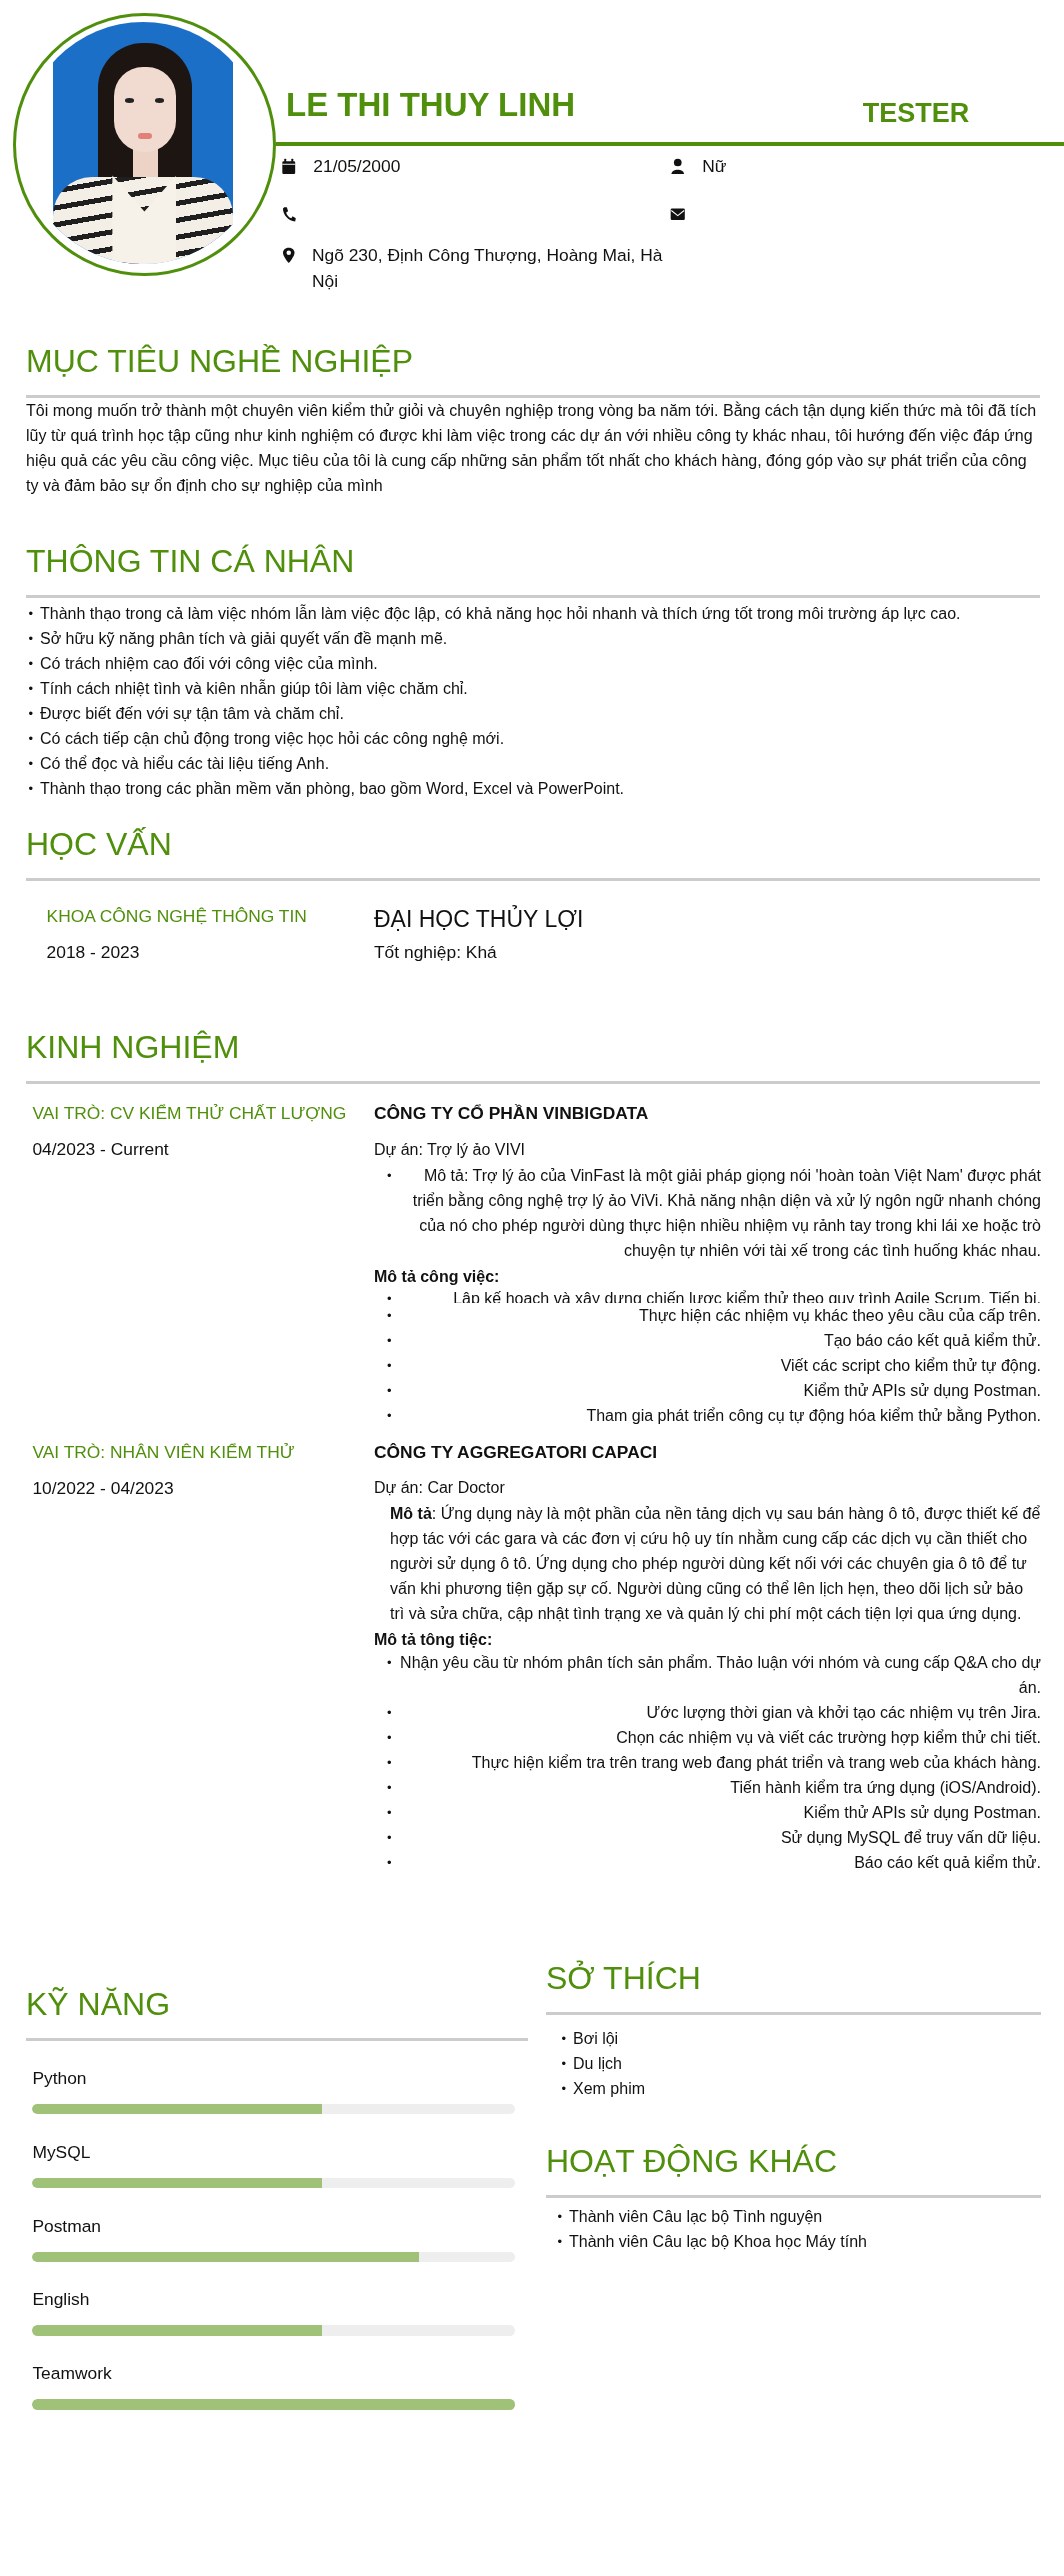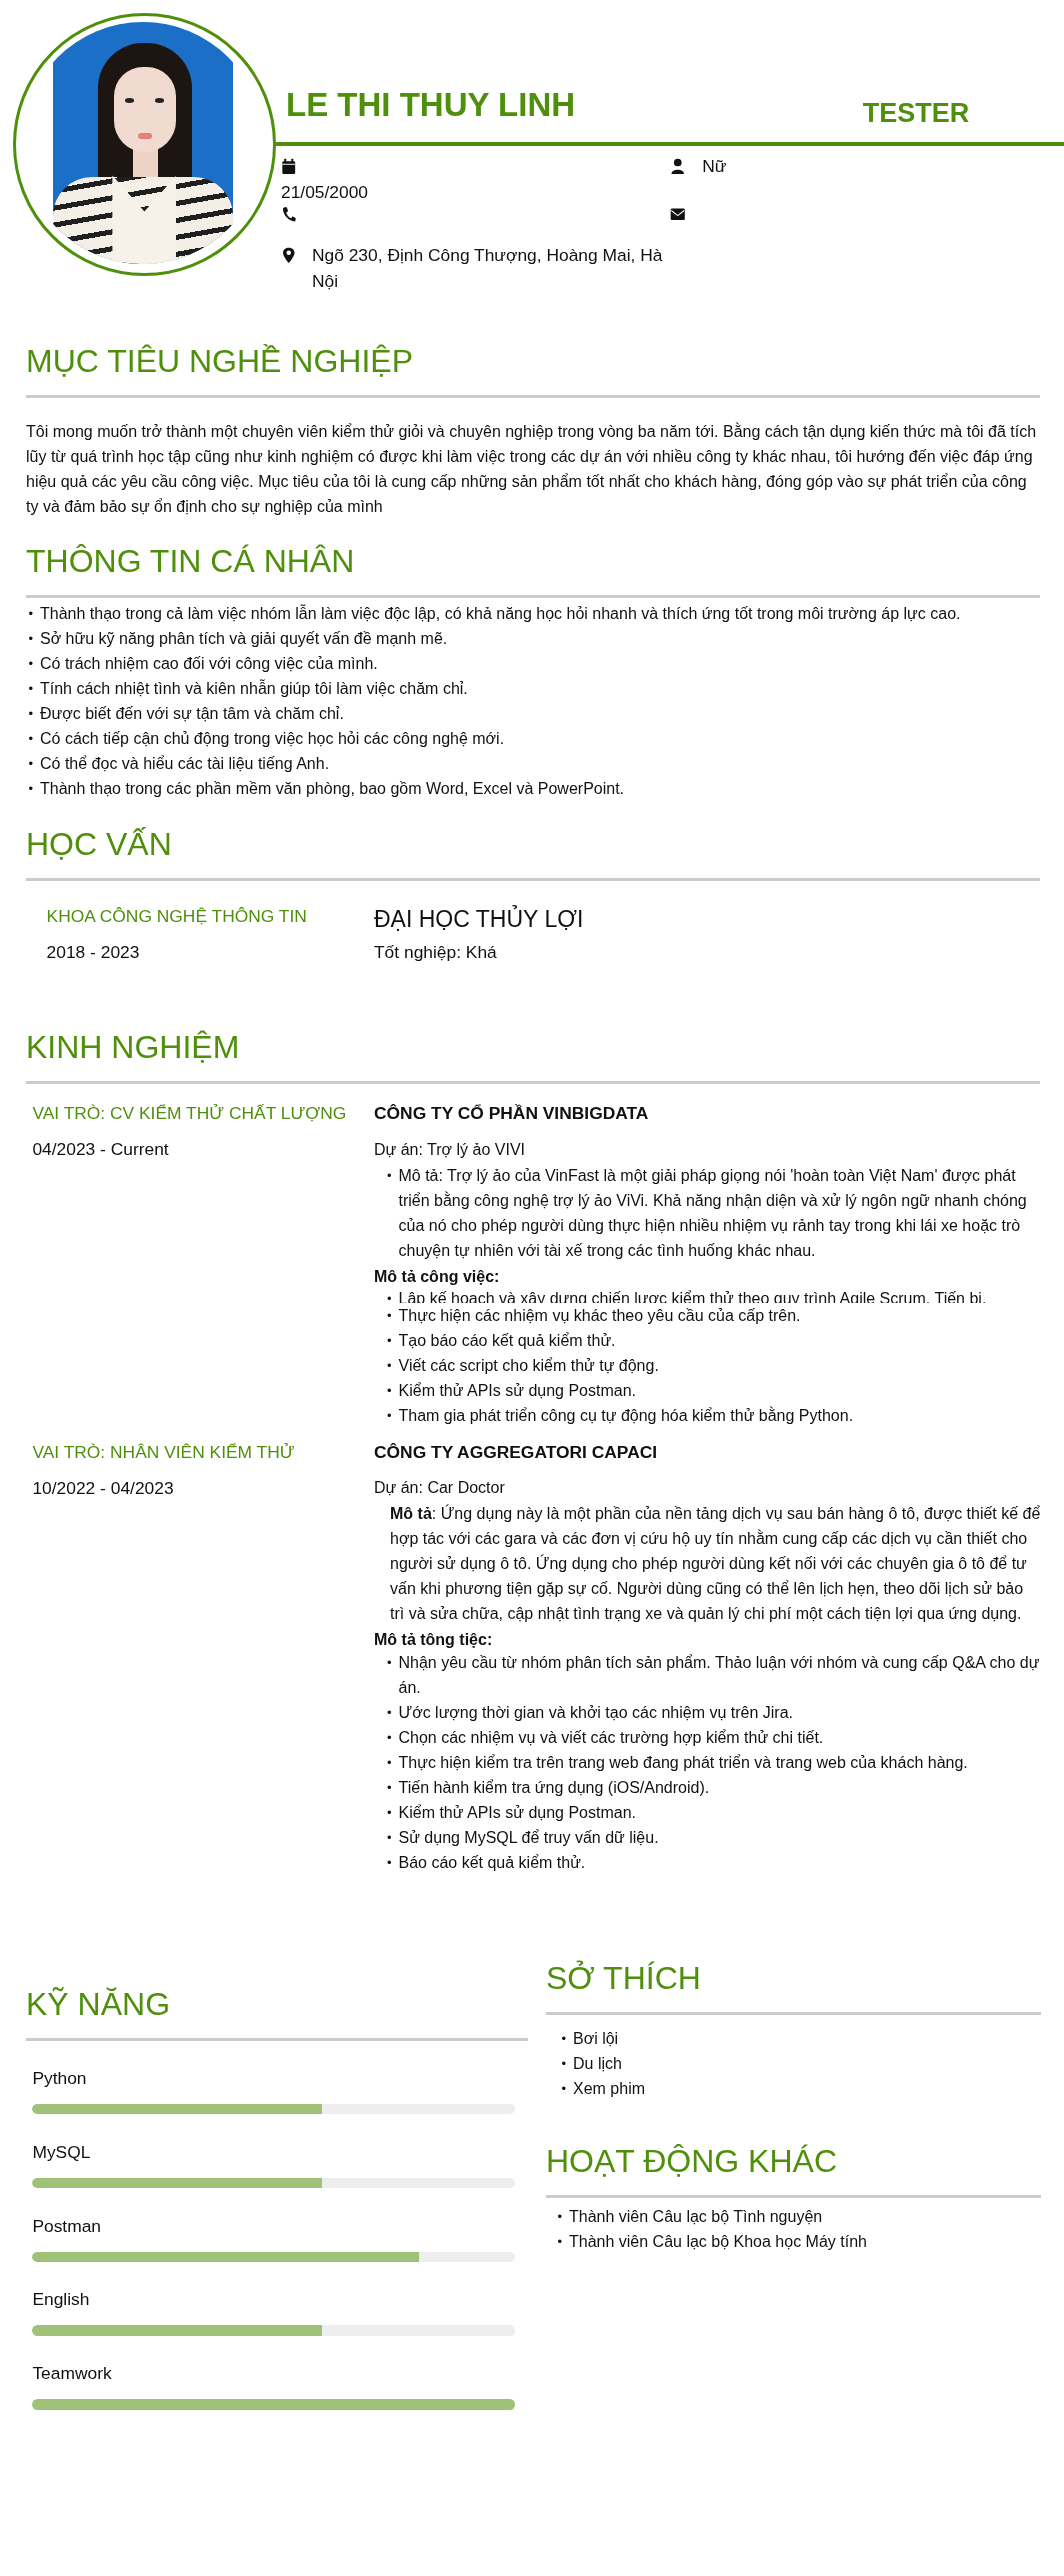--- a/index.html
+++ b/index.html
@@ -31,34 +31,34 @@
     letter-spacing: 0px;
   }
   .role {
     position: absolute; right: 16.7px; top: 98px; font-size: 27px; font-weight: bold; color: #4f8f0b;
   }
   .header-line { position: absolute; left: 276px; top: 142px; width: 789px; height: 3.9px; background: #4f8f0b; }
 
   .info-item { position: absolute; display: flex; align-items: flex-start; font-size: 17.4px; line-height: 26px; color: #111; }
   .info-item .ico { width: 19.3px; height: 26px; display: flex; align-items: center; justify-content: flex-start; margin-right: 13px; }
   .info-item .ico svg { width: 15.5px; height: 16.7px; }
-  .info-dob { left: 281px; top: 153px; flex-direction: column; }
+  .info-dob { left: 281px; top: 153px; }
   .info-gender { left: 670px; top: 153px; }
   .info-phone { left: 281px; top: 201px; }
   .info-email { left: 670px; top: 201px; }
   .info-address { left: 281px; top: 242px; width: 386px; }
 
   
   .section { position: absolute; left: 26px; width: 1014px; }
   .sec-title { font-size: 32px; color: #4f8f0b; font-weight: normal; line-height: 40px; }
   .sec-rule { height: 2.6px; background: #cccccc; margin-top: 14px; }
   .para { font-size: 16px; line-height: 25px; color: #111; }
 
   .objective { top: 341px; }
-  .objective .para { margin-top: 21px; }
+  .objective .para { }
 
   .personal { top: 541px; }
   .bullets { list-style: none; }
   .bullets li { position: relative; padding-left: 14px; font-size: 16px; line-height: 25px; }
   .bullets li::before { content: "•"; position: absolute; left: 2.6px; top: 0; font-size: 13px; }
   .personal .bullets { margin-top: 3.9px; }
 
   .education { top: 824px; }
   .edu-row { position: relative; height: 97px; margin-top: 18px; }
   .edu-major { position: absolute; left: 20.6px; top: 7.7px; font-size: 17.4px; color: #4f8f0b; }
@@ -66,21 +66,21 @@
   .edu-school { position: absolute; left: 348px; top: 7.7px; font-size: 23px; font-weight: normal; }
   .edu-grade { position: absolute; left: 348px; top: 43px; font-size: 17.4px; }
 
   .experience { top: 1027px; }
   .job { position: relative; }
   .job-role { position: absolute; left: 6.4px; top: 0; font-size: 17.4px; color: #4f8f0b; line-height: 26px; }
   .job-date { position: absolute; left: 6.4px; top: 36px; font-size: 17.4px; line-height: 26px; }
   .job-right { margin-left: 348px; width: 667px; }
   .job-company { font-size: 17.4px; font-weight: bold; line-height: 26px; }
   .job-project { font-size: 16px; font-weight: normal; line-height: 26px; margin-top: 10.3px; }
-  .job-desc-list { list-style: none; }
+  .job-desc-list { list-style: none; text-align: right; }
   .job-desc-list li { position: relative; padding-left: 24.5px; font-size: 16px; line-height: 25px; }
   .job-desc-list li::before { content: "•"; position: absolute; left: 13px; top: 0; font-size: 13px; }
   .job-sub { font-size: 16px; font-weight: bold; line-height: 19.3px; margin-top: 4px; }
   .job-desc-para { font-size: 16px; line-height: 25px; margin-left: 16px; }
   .job-desc-para b { font-weight: bold; }
   .clip-line { height: 16.7px; overflow: hidden; }
   .job1 { margin-top: 16.7px; }
   .job2 { margin-top: 11.6px; }
 
   .skills { position: absolute; left: 26px; top: 1958px; width: 502px; margin-top: 26px; }

